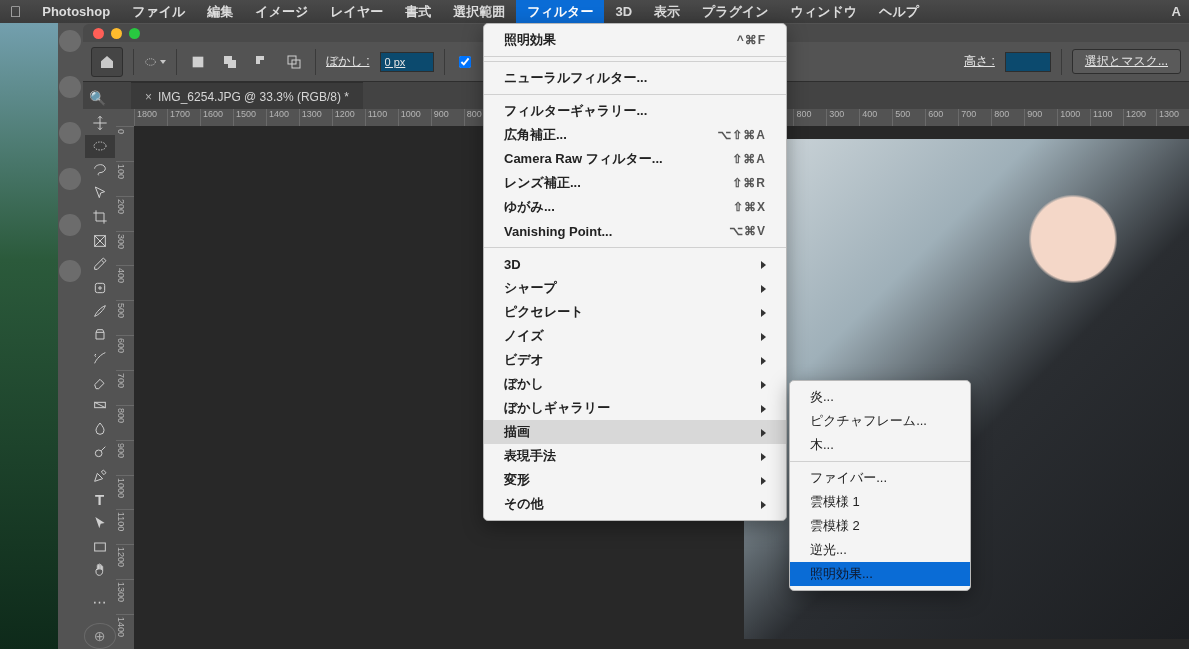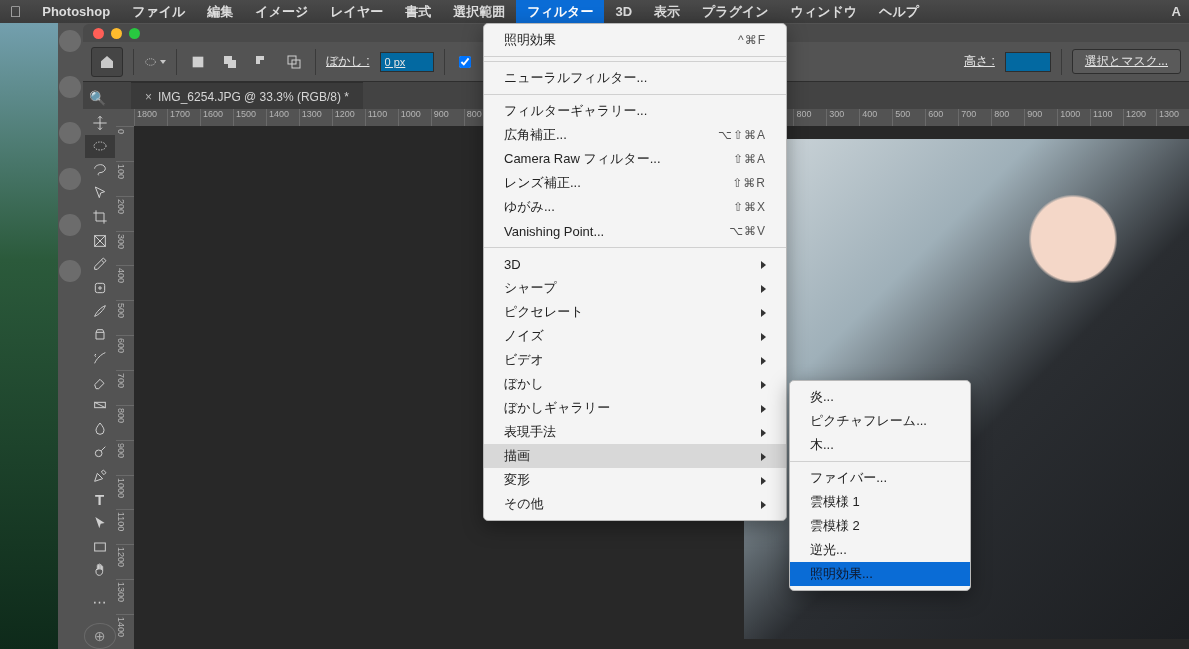--- a/index.html
+++ b/index.html
@@ -127,21 +127,21 @@
   .ps-optionsbar .dropdown-arrow::after {
     content: ""; display: inline-block;
     margin-left: 3px;
     border-left: 3px solid transparent;
     border-right: 3px solid transparent;
     border-top: 4px solid #c7c7c7;
     vertical-align: middle;
   }
   .ps-optionsbar input.text {
     width: 44px; height: 18px;
-    background: #0369a1;
+    background: #0c4a6e;
     border: 1px solid #2e2e2e;
     color: #e5e5e5;
     font-size: 11px;
     padding: 0 4px;
   }
   .ps-optionsbar input.check {
     width: 12px; height: 12px;
   }
   .ps-optionsbar .opt-button {
     background: #5a5a5a;
@@ -612,21 +612,21 @@
           <span>1400</span>
         </div>
       <div class="canvas">
         <div class="image-placeholder"></div>
       </div>
     </div>
   </div>
 
 </div>
 
-<div class="dropdown" id="filter-menu" style="left:483px; top:23px; width:302px;">
+<div class="dropdown" id="filter-menu" style="left:483px; top:23px; width:302px;font-weight:bold;">
   <div class="dd-row">
     <span>照明効果</span>
     <span class="shortcut">^⌘F</span>
   </div>
   <div class="dd-sep"></div>
   <div id="filter-items">
       <div class="dd-sep"></div>
       <div class="dd-row">
         <span>ニューラルフィルター...</span>
         <span></span>
@@ -678,29 +678,29 @@
         <span class="arrow"></span>
       </div>
       <div class="dd-row">
         <span>ぼかし</span>
         <span class="arrow"></span>
       </div>
       <div class="dd-row">
         <span>ぼかしギャラリー</span>
         <span class="arrow"></span>
       </div>
-      <div class="dd-row">
-        <span>表現手法</span>
-        <span class="arrow"></span>
-      </div>
       <div class="dd-row hovered" style="background: rgb(216, 216, 216); color: rgb(34, 34, 34);">
         <span>描画</span>
         <span class="arrow"></span>
       </div>
       <div class="dd-row">
+        <span>表現手法</span>
+        <span class="arrow"></span>
+      </div>
+      <div class="dd-row">
         <span>変形</span>
         <span class="arrow"></span>
       </div>
       <div class="dd-row">
         <span>その他</span>
         <span class="arrow"></span>
       </div>
     </div>
 </div>
 

